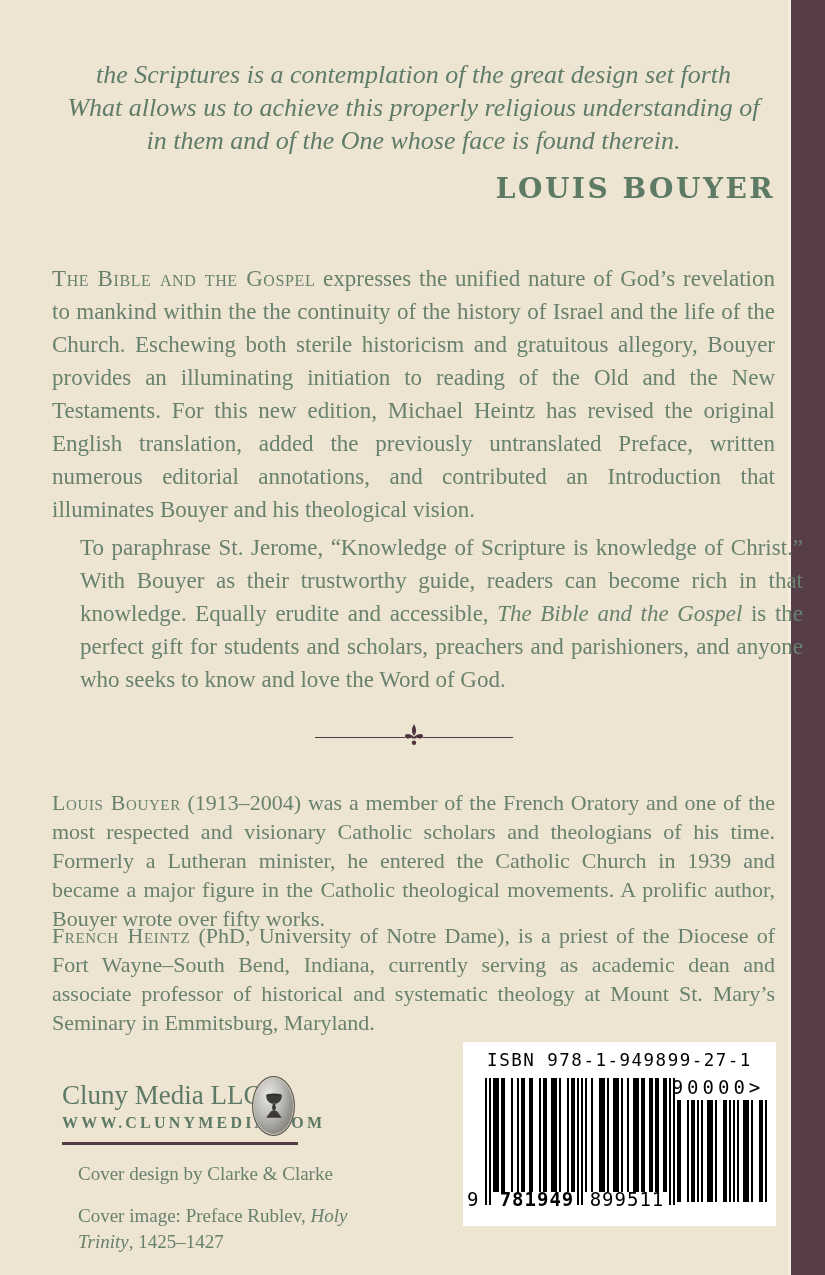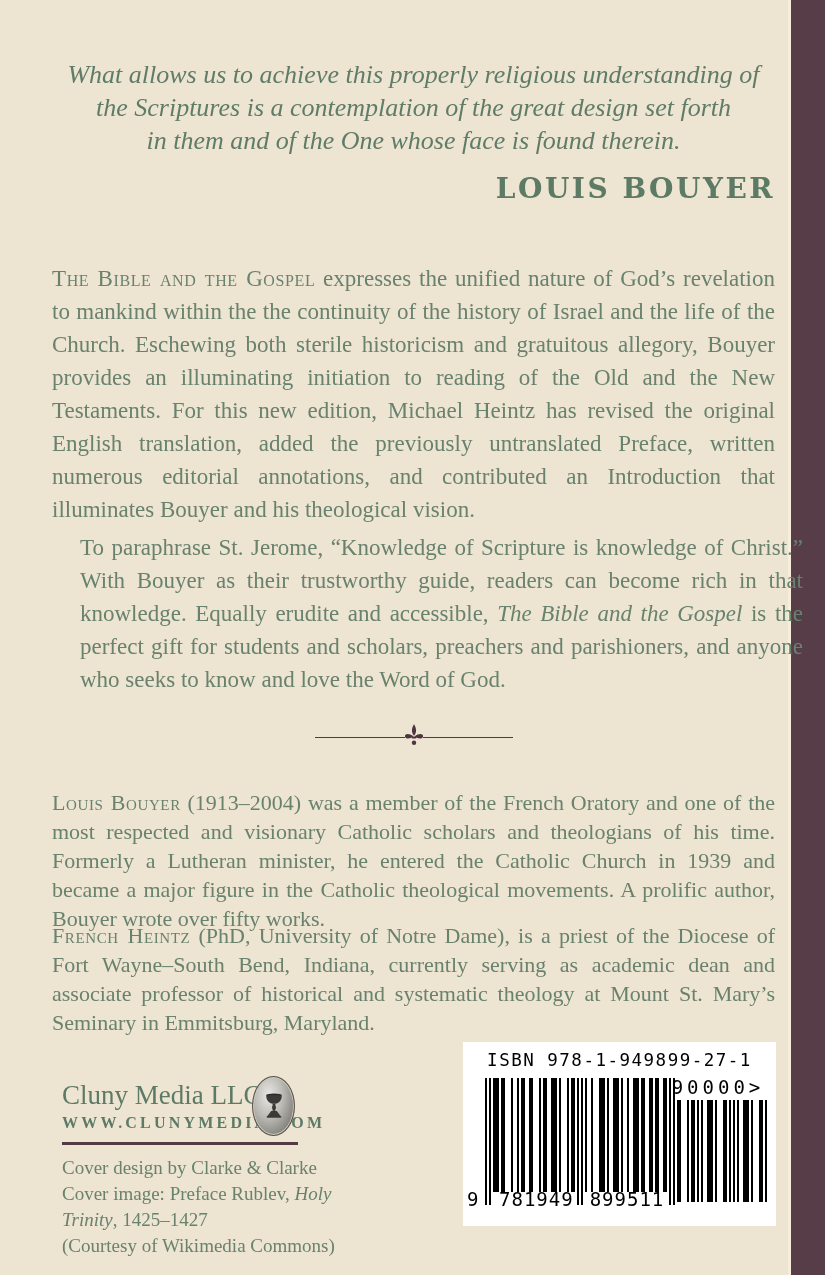--- a/index.html
+++ b/index.html
@@ -49,50 +49,50 @@
   .seal{
     position:absolute;left:190px;top:-4px;width:41px;height:58px;
     border-radius:50%;
     background:radial-gradient(ellipse at 38% 32%, #e9e8e4 0%, #bcbab5 40%, #8a8883 72%, #56544f 100%);
     border:1px solid #55524d;
     display:flex;align-items:center;justify-content:center;
     box-shadow:0 0 0 1px #cfc8b8 inset;
   }
   .pub-rule{width:236px;height:3px;background:#533a45;margin-top:10px;}
   .credits{margin-top:10px;font-size:19px;line-height:26px;color:#68826e;}
-  .credits p{margin:0;}
+  .credits p{margin:16px;}
 
   
   .barcode-box{position:absolute;left:463px;top:1042px;width:313px;height:184px;background:#ffffff;
     font-family:"DejaVu Sans Mono", monospace;color:#000;}
   .isbn-label{position:absolute;top:8px;left:0;width:100%;text-align:center;
     font-size:17.5px;letter-spacing:1.5px;white-space:nowrap;}
   .ean{position:absolute;display:flex;align-items:flex-start;}
   .ean i{display:block;width:2px;flex:0 0 2px;font-style:normal;}
   .ean .bar{background:#000;}
   .ean .gap{background:transparent;}
   .ean-main{left:22px;top:36px;height:127px;}
   .ean-addon{left:208px;top:58px;height:102px;}
   .digit{position:absolute;top:146px;font-size:19px;letter-spacing:1px;white-space:nowrap;}
   .d0{left:4px;}
-  .d1{left:36px;width:76px;}
+  .d1{left:36px;width:76px;text-align:center;font-weight:bold;}
   .d2{left:126px;width:76px;text-align:center;}
   .addon-label{position:absolute;left:204px;top:34px;width:102px;text-align:center;
     font-size:19px;letter-spacing:4px;white-space:nowrap;}
 </style>
 </head>
 <body>
 
 <div class="cover">
 
   <div class="spine"></div>
 
   <div class="block quote">
+    <div>the Scriptures is a contemplation of the great design set forth</div>
     <div>What allows us to achieve this properly religious understanding of</div>
-    <div>the Scriptures is a contemplation of the great design set forth</div>
     <div>in them and of the One whose face is found therein.</div>
   </div>
 
   <div class="block attribution">LOUIS BOUYER</div>
 
   <p class="block body-p p1"><span class="seg-smallcaps">The Bible and the Gospel</span><span class="seg-normal"> expresses the unified nature of God’s revelation to mankind within the the continuity of the history of Israel and the life of the Church. Eschewing both sterile historicism and gratuitous allegory, Bouyer provides an illuminating initiation to reading of the Old and the New Testaments. For this new edition, Michael Heintz has revised the original English translation, added the previously untranslated Preface, written numerous editorial annotations, and contributed an Introduction that illuminates Bouyer and his theological vision.</span></p>
   <p class="block body-p p2"><span class="seg-normal">To paraphrase St. Jerome, “Knowledge of Scripture is knowledge of Christ.” With Bouyer as their trustworthy guide, readers can become rich in that knowledge. Equally erudite and accessible, </span><span class="seg-italic">The Bible and the Gospel</span><span class="seg-normal"> is the perfect gift for students and scholars, preachers and parishioners, and anyone who seeks to know and love the Word of God.</span></p>
 
   <div class="block divider">
     <span class="rule"></span>

